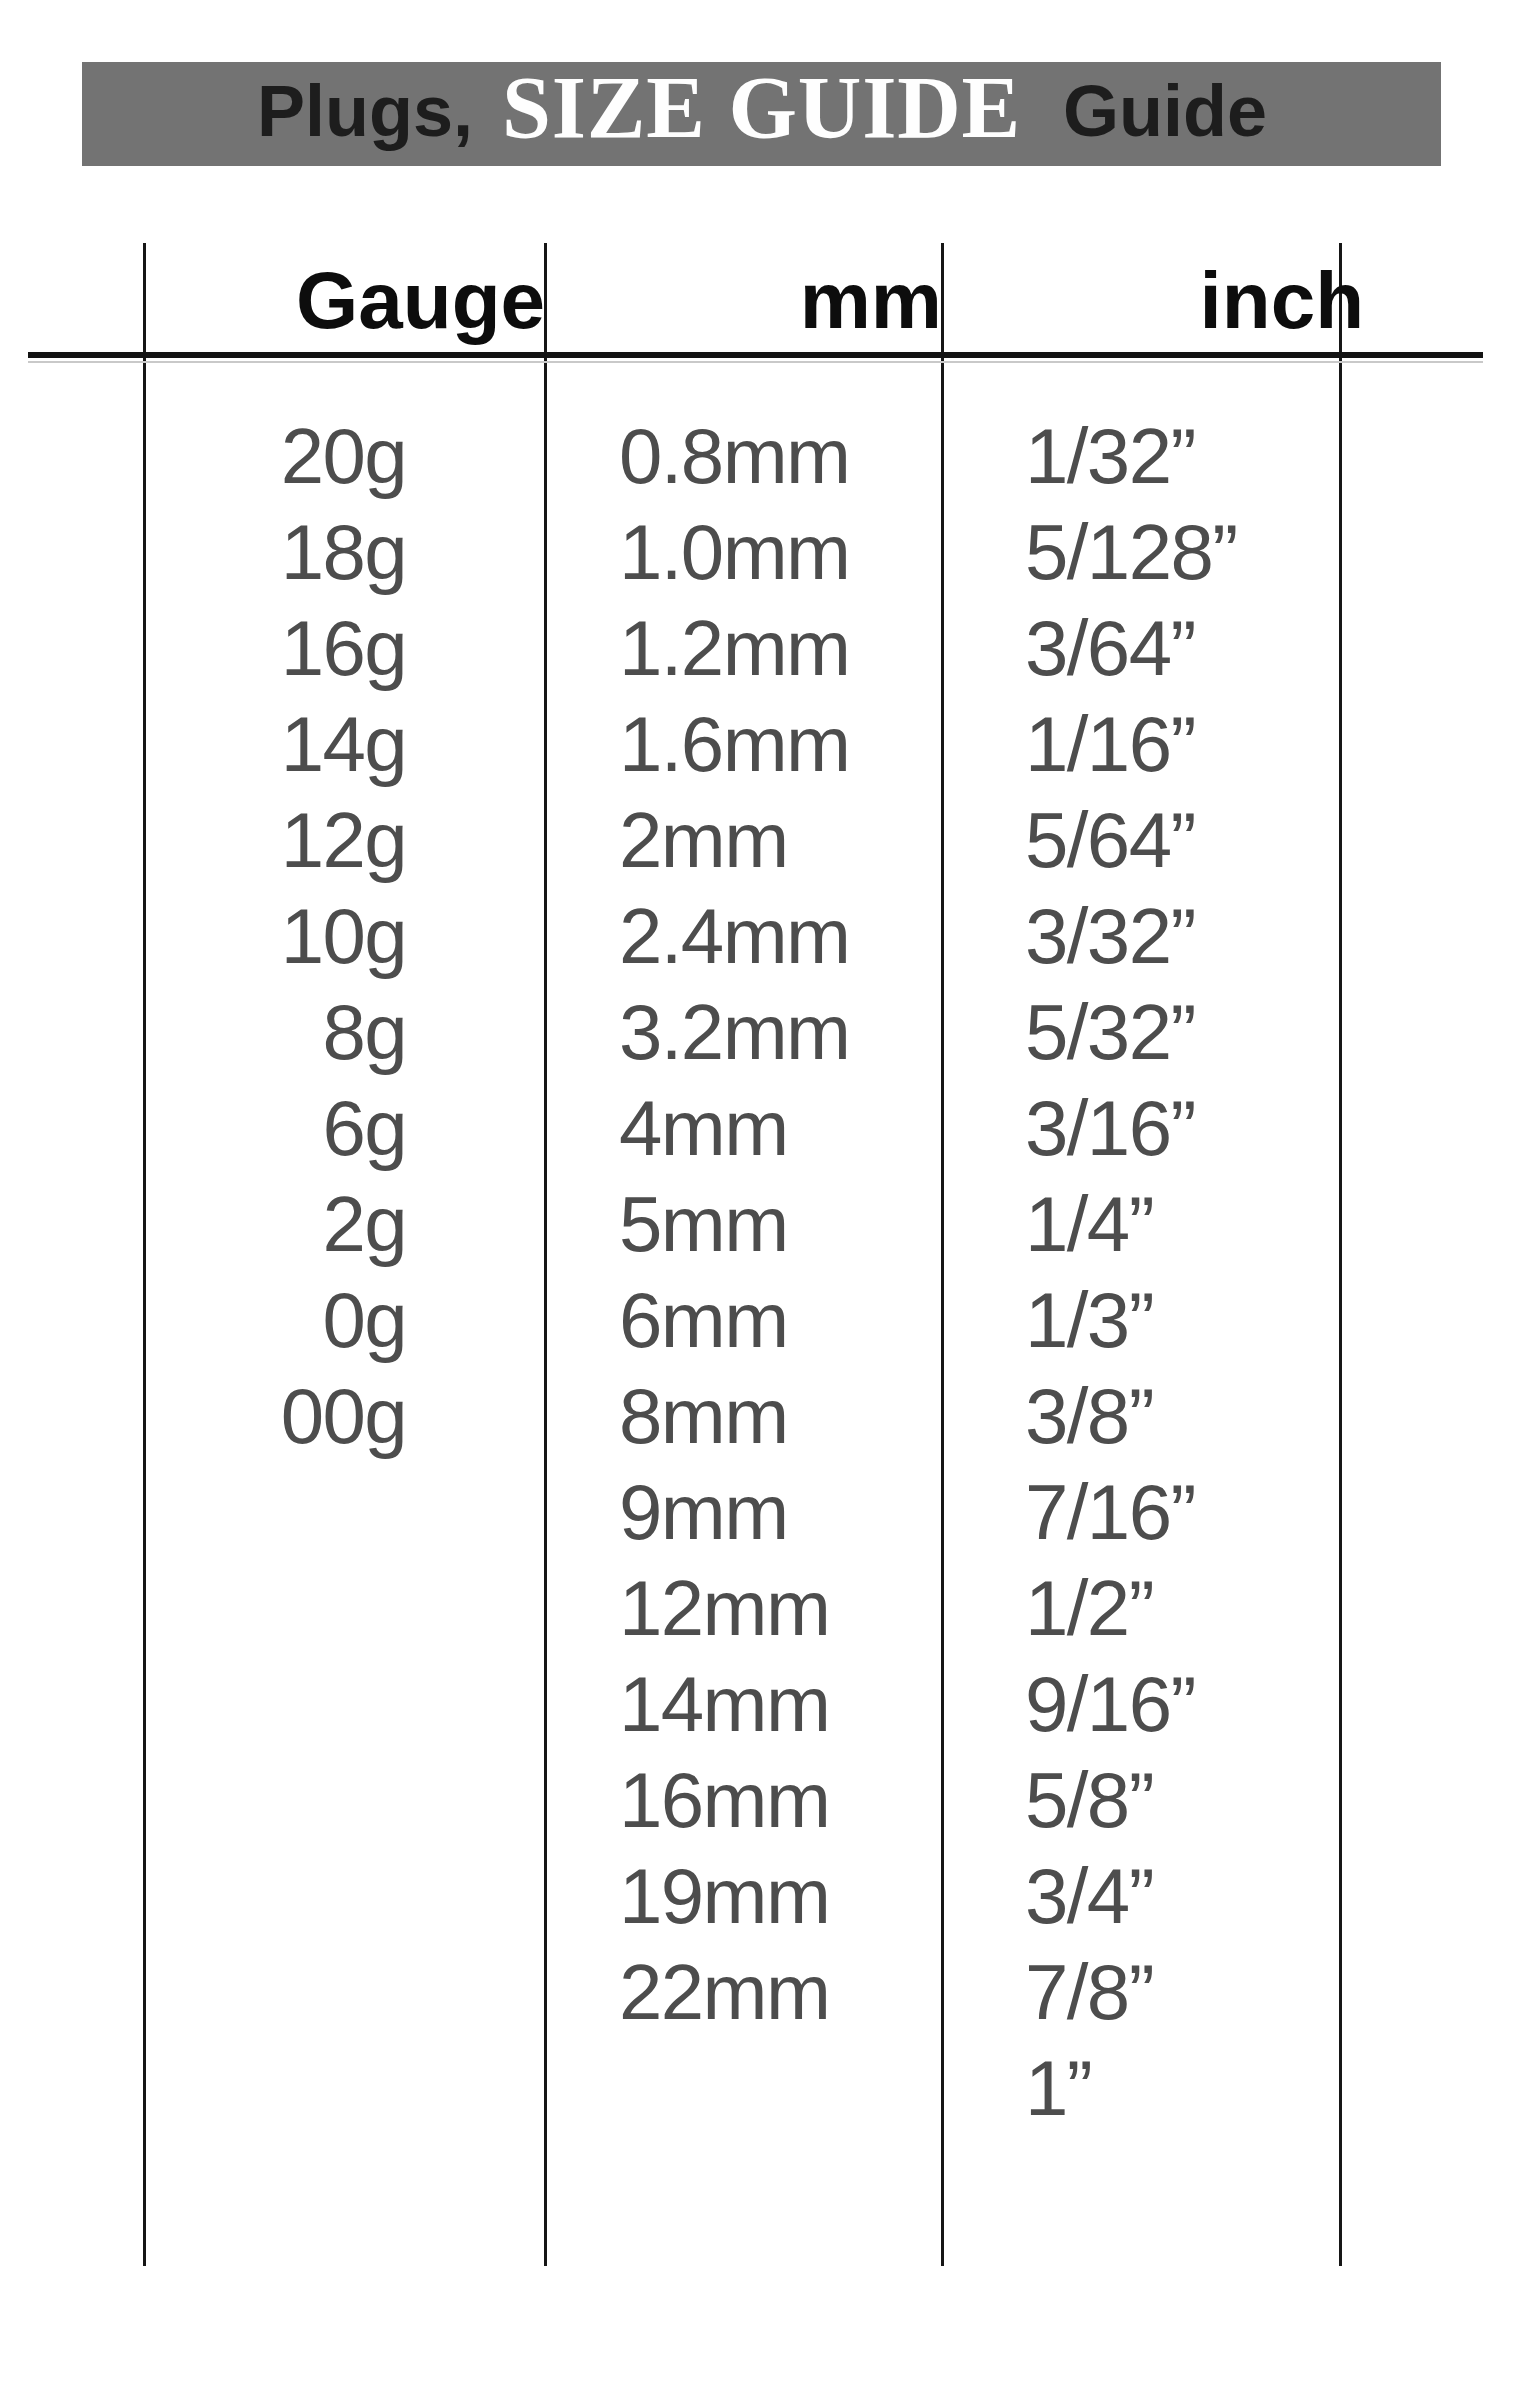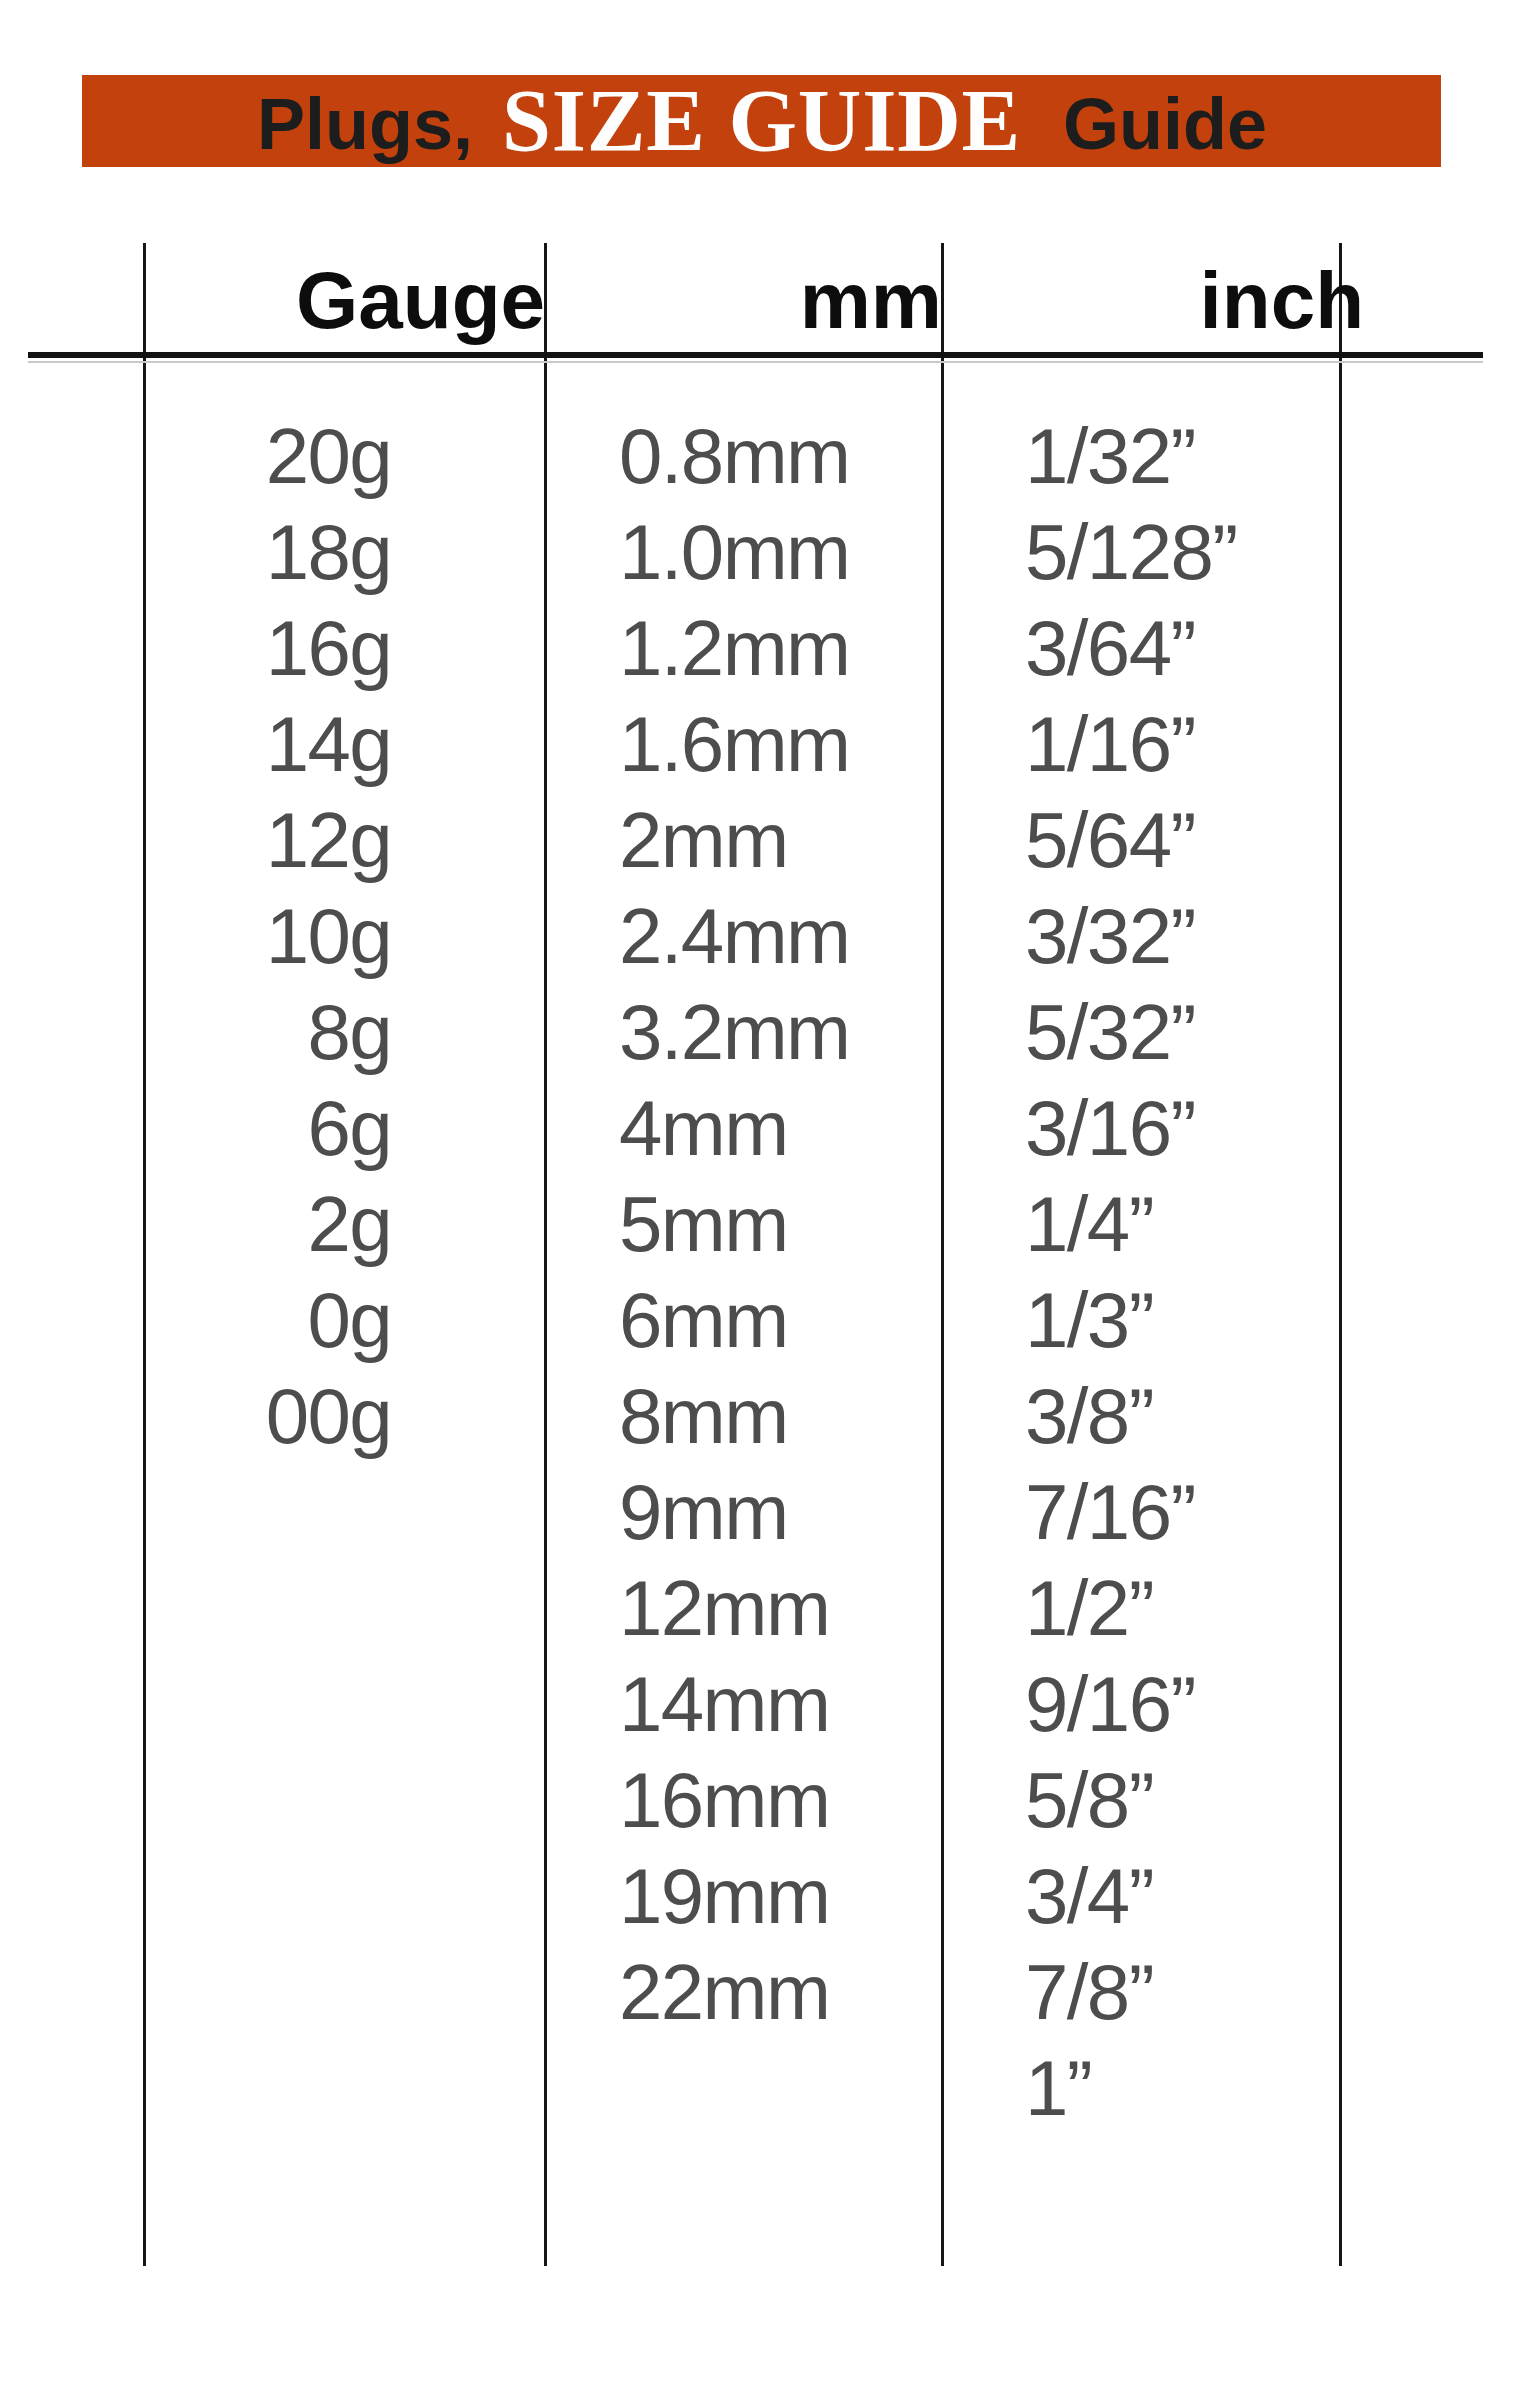--- a/index.html
+++ b/index.html
@@ -1,20 +1,20 @@
 <!DOCTYPE html>
 <html style="font-size:12.8px"><head>
 <meta charset="utf-8">
 <style>
   html,body{margin:0;padding:0;background:#ffffff;}
   .page{position:relative;width:1539px;height:2401px;background:#ffffff;overflow:hidden;
         font-family:"Liberation Sans",sans-serif;}
 
   
-  .titlebar{position:absolute;left:82px;top:75px;width:1359px;height:92px;background:#c2410c;}
+  .titlebar{position:absolute;left:82px;top:62px;width:1359px;height:104px;background:#737373;}
   .title{position:absolute;left:0;top:0;width:100%;height:92px;line-height:92px;text-align:center;
          font-family:"Liberation Serif",serif;font-weight:bold;font-size:88px;color:#fefefe;
          letter-spacing:0.8px;}
   .ghost{position:absolute;top:0;height:92px;line-height:98px;font-weight:bold;font-size:72px;
          color:#1d1d1d;white-space:nowrap;}
   .ghost-left{left:175px;}
   .ghost-right{left:981px;}
 
   
   .vline{position:absolute;top:243px;width:3.2px;height:2023px;background:#161616;}
@@ -25,21 +25,21 @@
   
   .th{position:absolute;top:247px;height:108px;line-height:108px;text-align:right;
       font-weight:bold;font-size:80px;color:#0d0d0d;}
   .th-gauge{left:145px;width:400px;}
   .th-mm{left:545px;width:397px;}
   .th-inch{left:942px;width:399px;margin-left:23px;}
 
   
   .col{position:absolute;top:408px;font-size:78px;color:#4d4d4d;letter-spacing:-1.6px;}
   .col .cell{height:96px;line-height:96px;}
-  .col-gauge{left:0;width:391px;text-align:right;}
+  .col-gauge{left:0;width:391px;text-align:right;padding-left:15px;}
   .col-mm{left:619px;width:320px;text-align:left;}
   .col-inch{left:1025px;width:314px;text-align:left;}
 </style>
 </head>
 <body>
 
 <div class="page">
 
   <div class="titlebar">
     <span class="ghost ghost-left">Plugs,</span>

